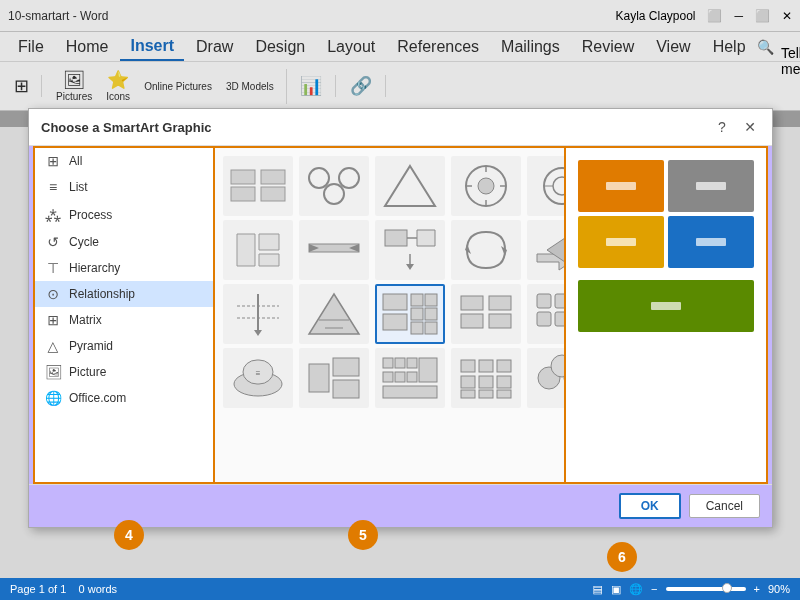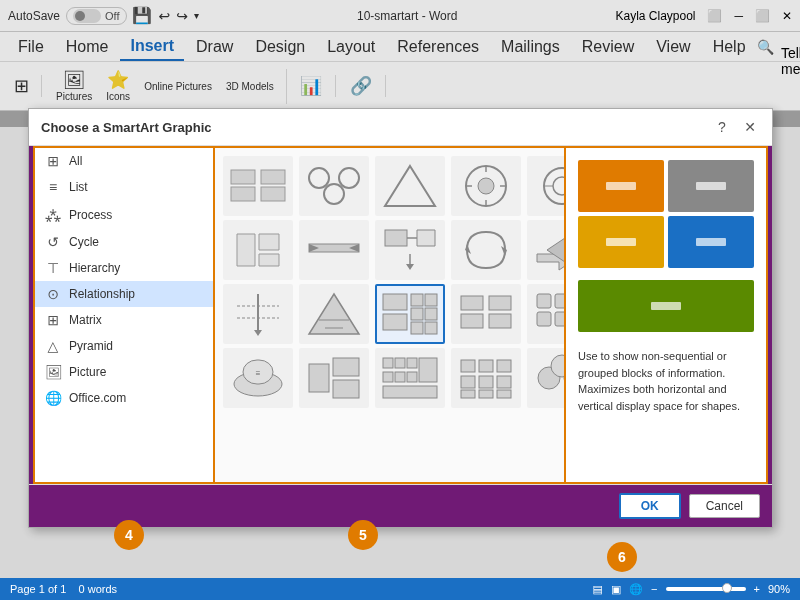--- a/index.html
+++ b/index.html
@@ -130,21 +130,21 @@
       background: rgba(0,0,0,0.1);
       display: flex;
       align-items: flex-start;
       justify-content: flex-start;
       padding-top: 108px;
       padding-left: 28px;
     }
 
     
     .dialog {
-      background: #701a75;
+      background: #c4b5fd;
       border: 1px solid #aaa;
       box-shadow: 3px 3px 10px rgba(0,0,0,0.3);
       width: 745px;
       height: 420px;
       display: flex;
       flex-direction: column;
     }
     .dialog-title-bar {
       background: #fff;
       border-bottom: 1px solid #ddd;
@@ -367,31 +367,20 @@
 
     .doc-bg {
       background: #ababab;
       height: 16px;
     }
   </style>
 </head>
 <body>
 
 <div class="title-bar">
-  <div class="title-bar-left">
-    <span>AutoSave</span>
-    <div class="autosave-toggle">
-      <div class="toggle-off"></div>
-      <span>Off</span>
-    </div>
-    <span style="font-size:16px;cursor:pointer;">💾</span>
-    <span style="font-size:14px;cursor:pointer;">↩</span>
-    <span style="font-size:14px;cursor:pointer;">↪</span>
-    <span style="font-size:10px;">▾</span>
-  </div>
   <div class="title-bar-center">10-smartart - Word</div>
   <div class="title-bar-right">
     <span>Kayla Claypool</span>
     <span style="font-size:12px;cursor:pointer;">⬜</span>
     <span style="font-size:12px;cursor:pointer;">─</span>
     <span style="font-size:12px;cursor:pointer;">⬜</span>
     <span style="font-size:12px;cursor:pointer;">✕</span>
   </div>
 </div>
 
@@ -705,21 +694,20 @@
           <div class="preview-block" style="background:#e0a000;">
             <div class="preview-block-inner"></div>
           </div>
           <div class="preview-block" style="background:#1a6fc4;">
             <div class="preview-block-inner"></div>
           </div>
         </div>
         <div class="preview-block" style="background:#5a8a00;width:100%;height:52px;margin-bottom:8px;">
           <div class="preview-block-inner"></div>
         </div>
-        <div class="preview-desc">Use to show non-sequential or grouped blocks of information. Maximizes both horizontal and vertical display space for shapes.</div>
       </div>
     </div>
 
     <div class="dialog-footer">
       <button class="btn-ok">OK</button>
       <button class="btn-cancel">Cancel</button>
     </div>
   </div>
 </div>
 

